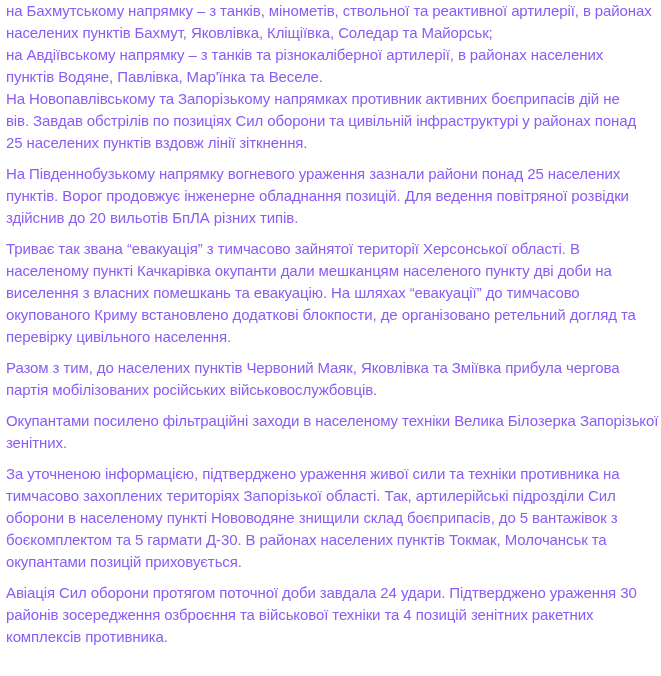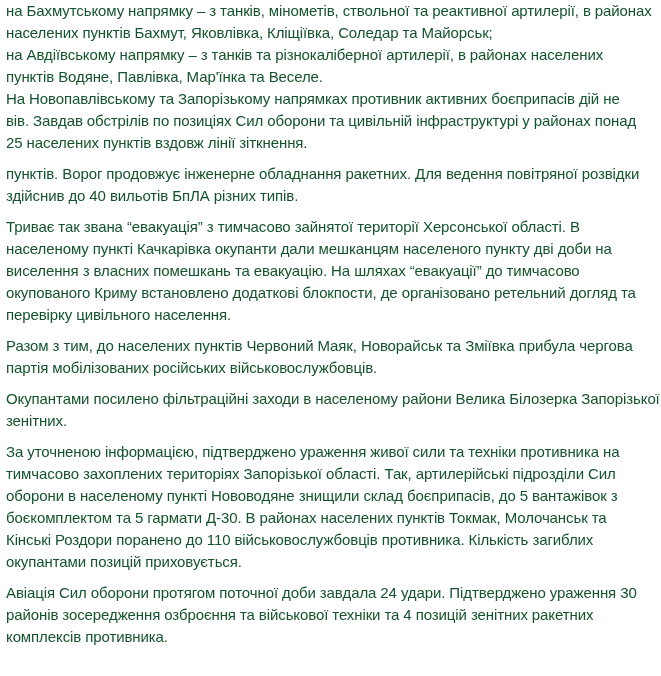--- a/index.html
+++ b/index.html
@@ -10,21 +10,21 @@
     body {
       width: 661px;
       height: 676px;
       overflow: hidden;
     }
     .post {
       padding: 0 6px 0 6px;
       font-family: "Liberation Sans", "DejaVu Sans", sans-serif;
       font-size: 15px;
       line-height: 22px;
-      color: #14532d;
+      color: #8b5cf6;
       letter-spacing: -0.1px;
     }
     .para {
       margin: 0 0 9px 0;
       white-space: normal;
     }
     .line {
       display: block;
       white-space: nowrap;
     }
@@ -38,48 +38,48 @@
     <span class="line">на Бахмутському напрямку – з танків, мінометів, ствольної та реактивної артилерії, в районах</span>
     <span class="line">населених пунктів Бахмут, Яковлівка, Кліщіївка, Соледар та Майорськ;</span>
     <span class="line">на Авдіївському напрямку – з танків та різнокаліберної артилерії, в районах населених</span>
     <span class="line">пунктів Водяне, Павлівка, Мар'їнка та Веселе.</span>
     <span class="line">На Новопавлівському та Запорізькому напрямках противник активних боєприпасів дій не</span>
     <span class="line">вів. Завдав обстрілів по позиціях Сил оборони та цивільній інфраструктурі у районах понад</span>
     <span class="line">25 населених пунктів вздовж лінії зіткнення.</span>
   </div>
 
   <div class="para">
-    <span class="line">пунктів. Ворог продовжує інженерне обладнання ракетних. Для ведення повітряної розвідки</span>
-    <span class="line">здійснив до 40 вильотів БпЛА різних типів.</span>
+    <span class="line">На Південнобузькому напрямку вогневого ураження зазнали райони понад 25 населених</span>
+    <span class="line">пунктів. Ворог продовжує інженерне обладнання позицій. Для ведення повітряної розвідки</span>
+    <span class="line">здійснив до 20 вильотів БпЛА різних типів.</span>
   </div>
 
   <div class="para">
     <span class="line">Триває так звана “евакуація” з тимчасово зайнятої території Херсонської області. В</span>
     <span class="line">населеному пункті Качкарівка окупанти дали мешканцям населеного пункту дві доби на</span>
     <span class="line">виселення з власних помешкань та евакуацію. На шляхах “евакуації” до тимчасово</span>
     <span class="line">окупованого Криму встановлено додаткові блокпости, де організовано ретельний догляд та</span>
     <span class="line">перевірку цивільного населення.</span>
   </div>
 
   <div class="para">
-    <span class="line">Разом з тим, до населених пунктів Червоний Маяк, Новорайськ та Зміївка прибула чергова</span>
+    <span class="line">Разом з тим, до населених пунктів Червоний Маяк, Яковлівка та Зміївка прибула чергова</span>
     <span class="line">партія мобілізованих російських військовослужбовців.</span>
   </div>
 
   <div class="para">
-    <span class="line">Окупантами посилено фільтраційні заходи в населеному райони Велика Білозерка Запорізької</span>
+    <span class="line">Окупантами посилено фільтраційні заходи в населеному техніки Велика Білозерка Запорізької</span>
     <span class="line">зенітних.</span>
   </div>
 
   <div class="para">
     <span class="line">За уточненою інформацією, підтверджено ураження живої сили та техніки противника на</span>
     <span class="line">тимчасово захоплених територіях Запорізької області. Так, артилерійські підрозділи Сил</span>
     <span class="line">оборони в населеному пункті Нововодяне знищили склад боєприпасів, до 5 вантажівок з</span>
     <span class="line">боєкомплектом та 5 гармати Д-30. В районах населених пунктів Токмак, Молочанськ та</span>
-    <span class="line">Кінські Роздори поранено до 110 військовослужбовців противника. Кількість загиблих</span>
     <span class="line">окупантами позицій приховується.</span>
   </div>
 
   <div class="para">
     <span class="line">Авіація Сил оборони протягом поточної доби завдала 24 удари. Підтверджено ураження 30</span>
     <span class="line">районів зосередження озброєння та військової техніки та 4 позицій зенітних ракетних</span>
     <span class="line">комплексів противника.</span>
   </div>
 
 </div>

